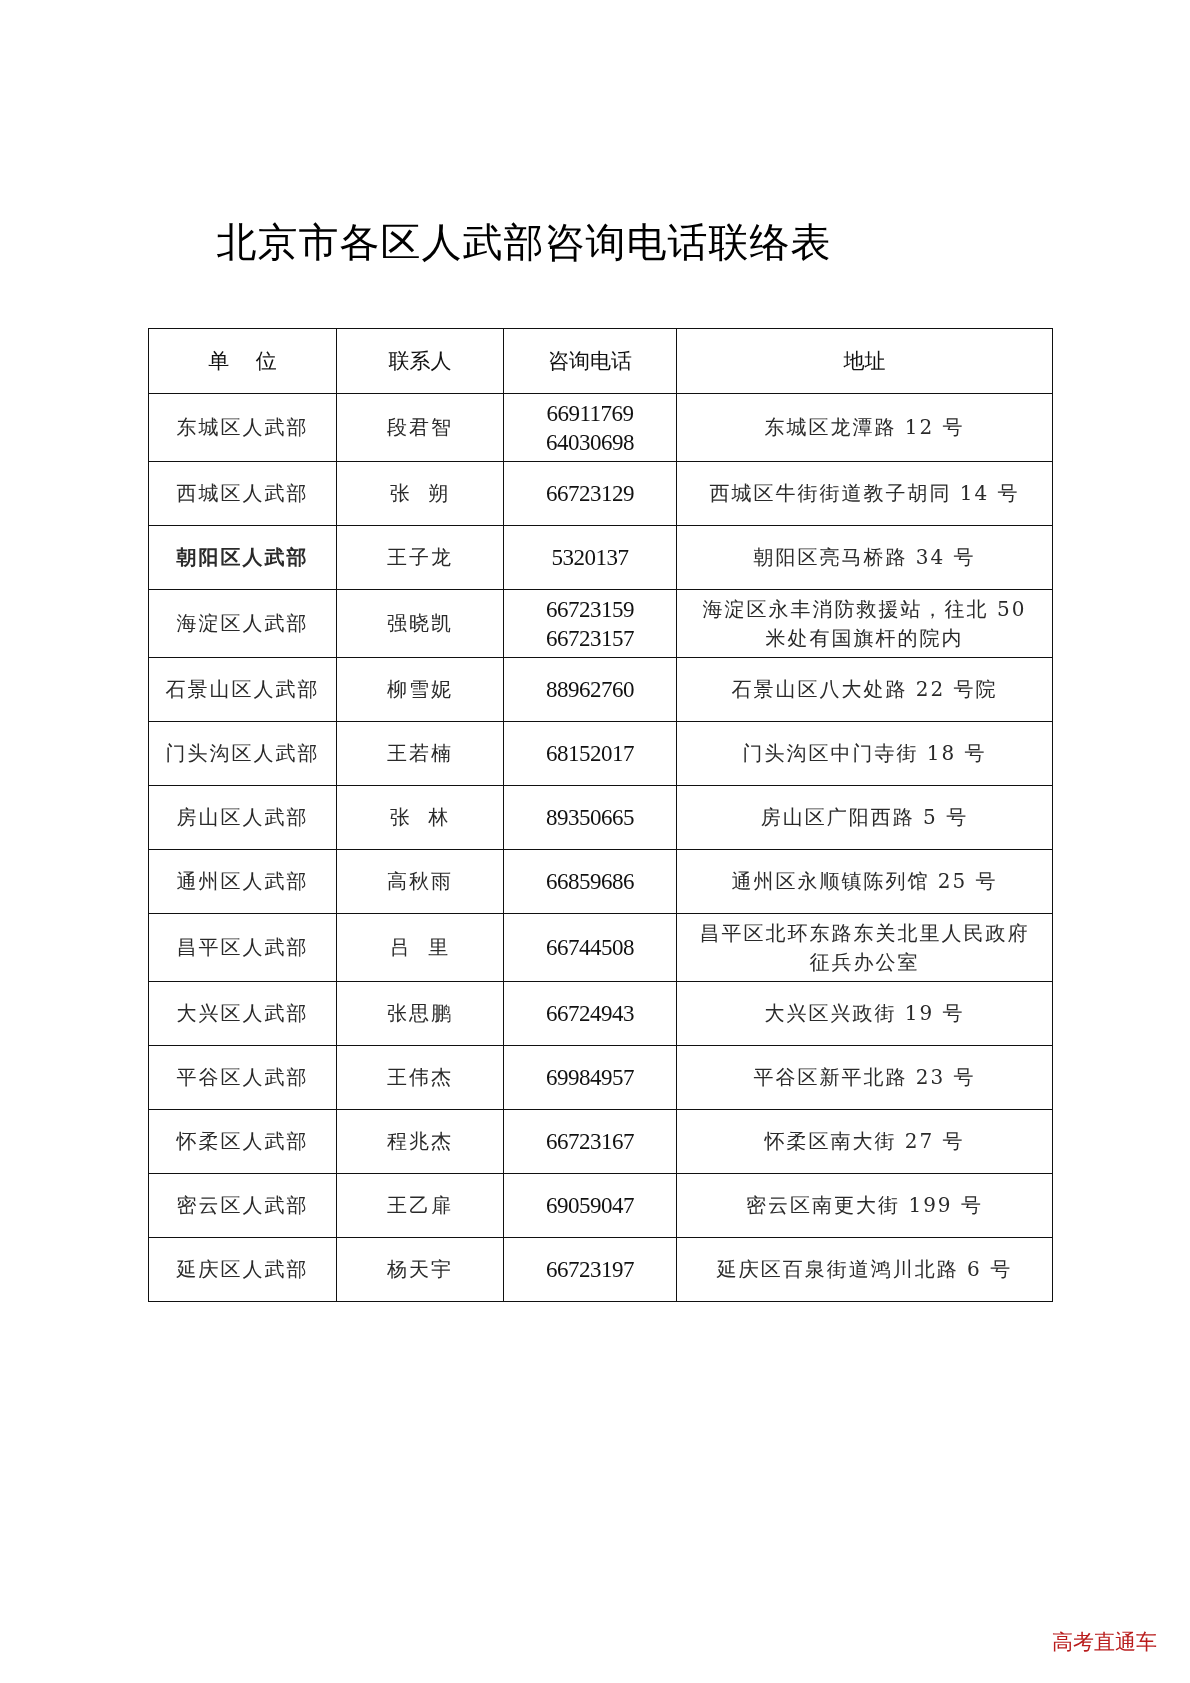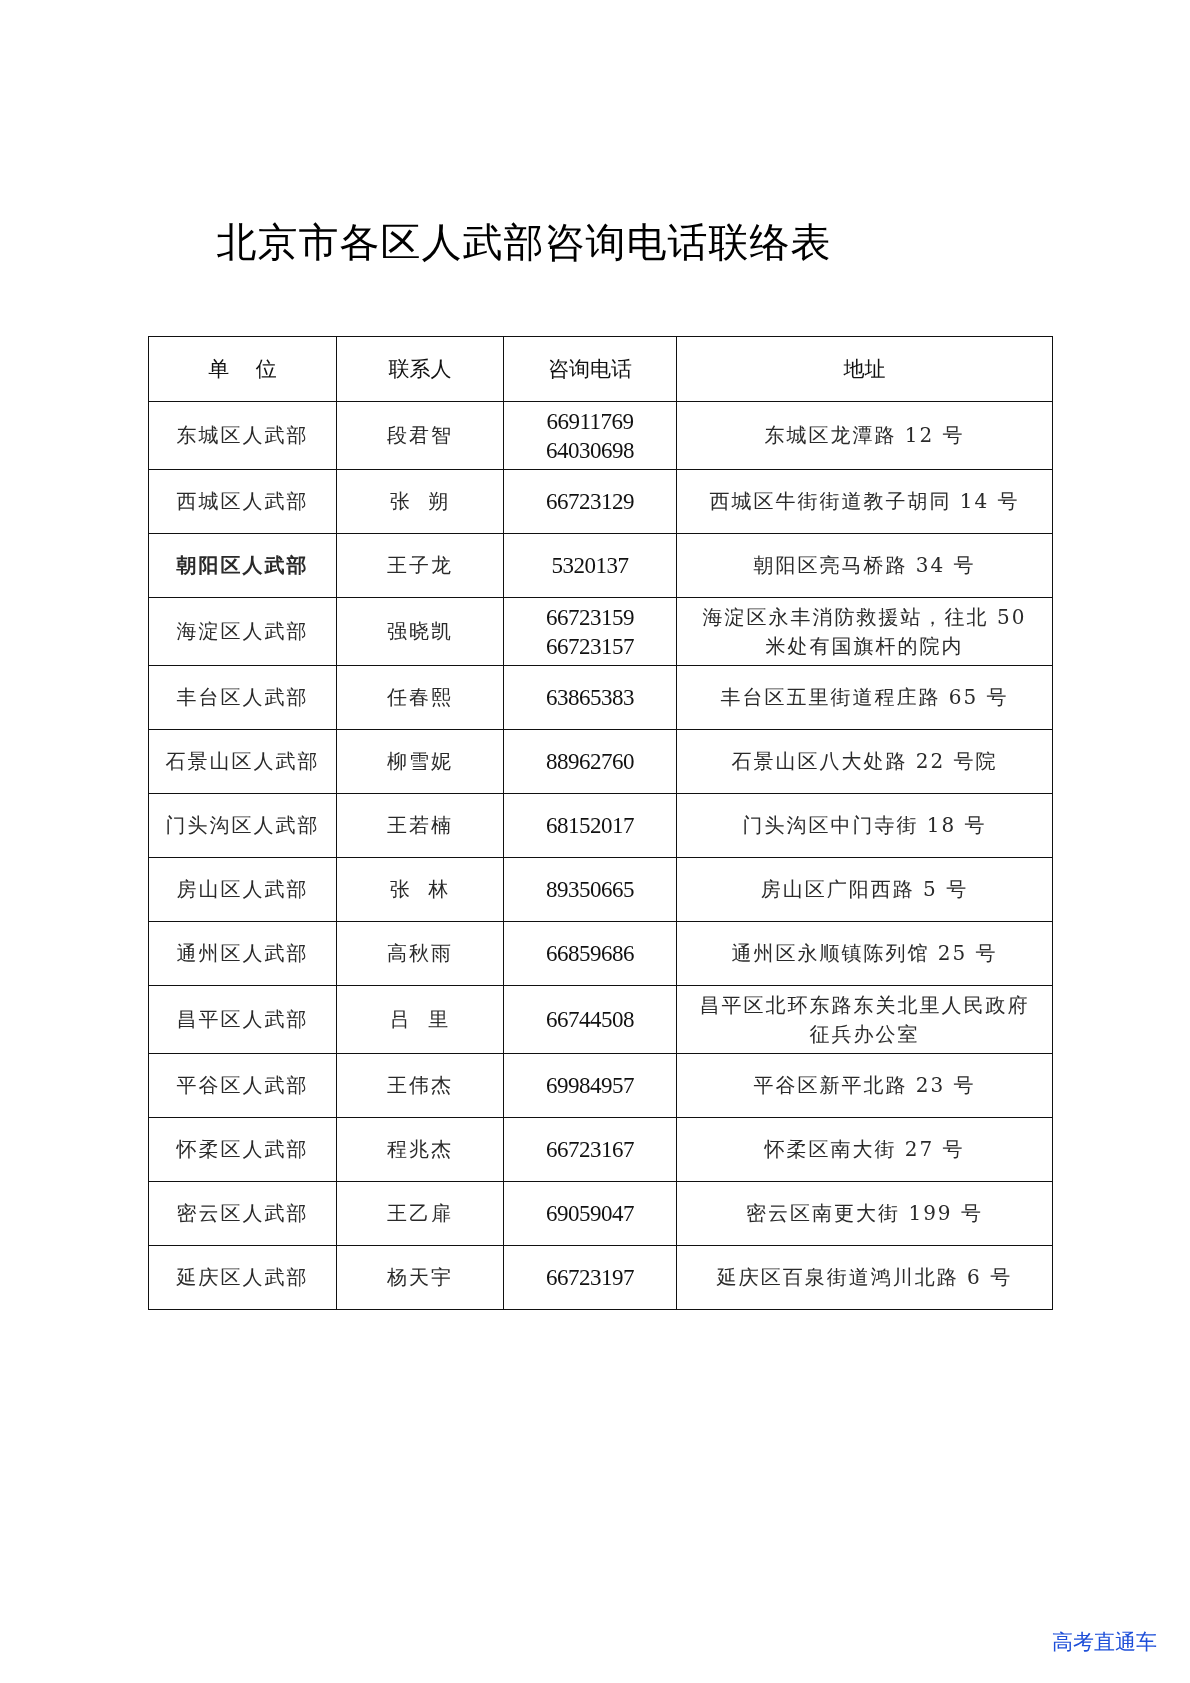--- a/index.html
+++ b/index.html
@@ -1,34 +1,34 @@
 <!DOCTYPE html>
 <html><head>
 <meta charset="utf-8">
 <style>
   html, body { margin: 0; padding: 0; background: #ffffff; }
   body { width: 1190px; height: 1683px; position: relative; overflow: hidden;
          font-family: "DejaVu Serif", "Liberation Serif", serif; color: #1a1a1a; }
   .title { position: absolute; left: 0; width: 1048px; top: 214px; text-align: center;
            font-family: "DejaVu Sans", "Liberation Sans", sans-serif; font-size: 40px;
            letter-spacing: 1px; color: #000; line-height: 56px; margin: 0; font-weight: normal; }
-  table.contacts { position: absolute; left: 148px; top: 336px; width: 904px;
+  table.contacts { position: absolute; left: 148px; top: 328px; width: 904px;
                    border-collapse: collapse; table-layout: fixed; }
   table.contacts td, table.contacts th { border: 1.5px solid #111; text-align: center;
                    vertical-align: middle; padding: 0 4px; }
   th { font-family: "DejaVu Sans", "Liberation Sans", sans-serif; font-weight: normal;
        font-size: 21px; height: 64px; color: #111; }
   td { font-size: 20px; height: 63px; line-height: 29px; color: #2a2a2a; }
   td.phone { font-family: "Liberation Serif", "DejaVu Serif", serif; font-size: 23px;
              letter-spacing: -0.5px; color: #111; }
   td .line { display: block; }
   tr.tall td { height: 67px; }
   .watermark { position: absolute; left: 1052px; top: 1628px;
                font-family: "DejaVu Sans", "Liberation Sans", sans-serif;
-               font-size: 21px; color: #1d4ed8; letter-spacing: 0px; }
+               font-size: 21px; color: #b91c1c; letter-spacing: 0px; }
   col.c1 { width: 188px; } col.c2 { width: 167px; } col.c3 { width: 173px; } col.c4 { width: 376px; }
 </style>
 </head>
 <body>
 
 <h1 class="title">北京市各区人武部咨询电话联络表</h1>
 
 <table class="contacts">
   <colgroup>
       <col class="c1">
@@ -82,30 +82,20 @@
         <td class="phone">
           <span class="line">66723159</span>
           <span class="line">66723157</span>
         </td>
         <td style="letter-spacing: 2px;">
           <span class="line">海淀区永丰消防救援站，往北 50</span>
           <span class="line">米处有国旗杆的院内</span>
         </td>
       </tr>
       <tr>
-        <td style="letter-spacing: 2px;">丰台区人武部</td>
-        <td style="white-space: pre; letter-spacing: 2px;">任春熙</td>
-        <td class="phone">
-          <span class="line">63865383</span>
-        </td>
-        <td style="letter-spacing: 2px;">
-          <span class="line">丰台区五里街道程庄路 65 号</span>
-        </td>
-      </tr>
-      <tr>
         <td style="letter-spacing: 2px;">石景山区人武部</td>
         <td style="white-space: pre; letter-spacing: 2px;">柳雪妮</td>
         <td class="phone">
           <span class="line">88962760</span>
         </td>
         <td style="letter-spacing: 2px;">
           <span class="line">石景山区八大处路 22 号院</span>
         </td>
       </tr>
       <tr>
@@ -143,20 +133,30 @@
         <td style="white-space: pre; letter-spacing: 2px;">吕  里</td>
         <td class="phone">
           <span class="line">66744508</span>
         </td>
         <td style="letter-spacing: 2px;">
           <span class="line">昌平区北环东路东关北里人民政府</span>
           <span class="line">征兵办公室</span>
         </td>
       </tr>
       <tr>
+        <td style="letter-spacing: 2px;">大兴区人武部</td>
+        <td style="white-space: pre; letter-spacing: 2px;">张思鹏</td>
+        <td class="phone">
+          <span class="line">66724943</span>
+        </td>
+        <td style="letter-spacing: 2px;">
+          <span class="line">大兴区兴政街 19 号</span>
+        </td>
+      </tr>
+      <tr>
         <td style="letter-spacing: 2px;">平谷区人武部</td>
         <td style="white-space: pre; letter-spacing: 2px;">王伟杰</td>
         <td class="phone">
           <span class="line">69984957</span>
         </td>
         <td style="letter-spacing: 2px;">
           <span class="line">平谷区新平北路 23 号</span>
         </td>
       </tr>
       <tr>

